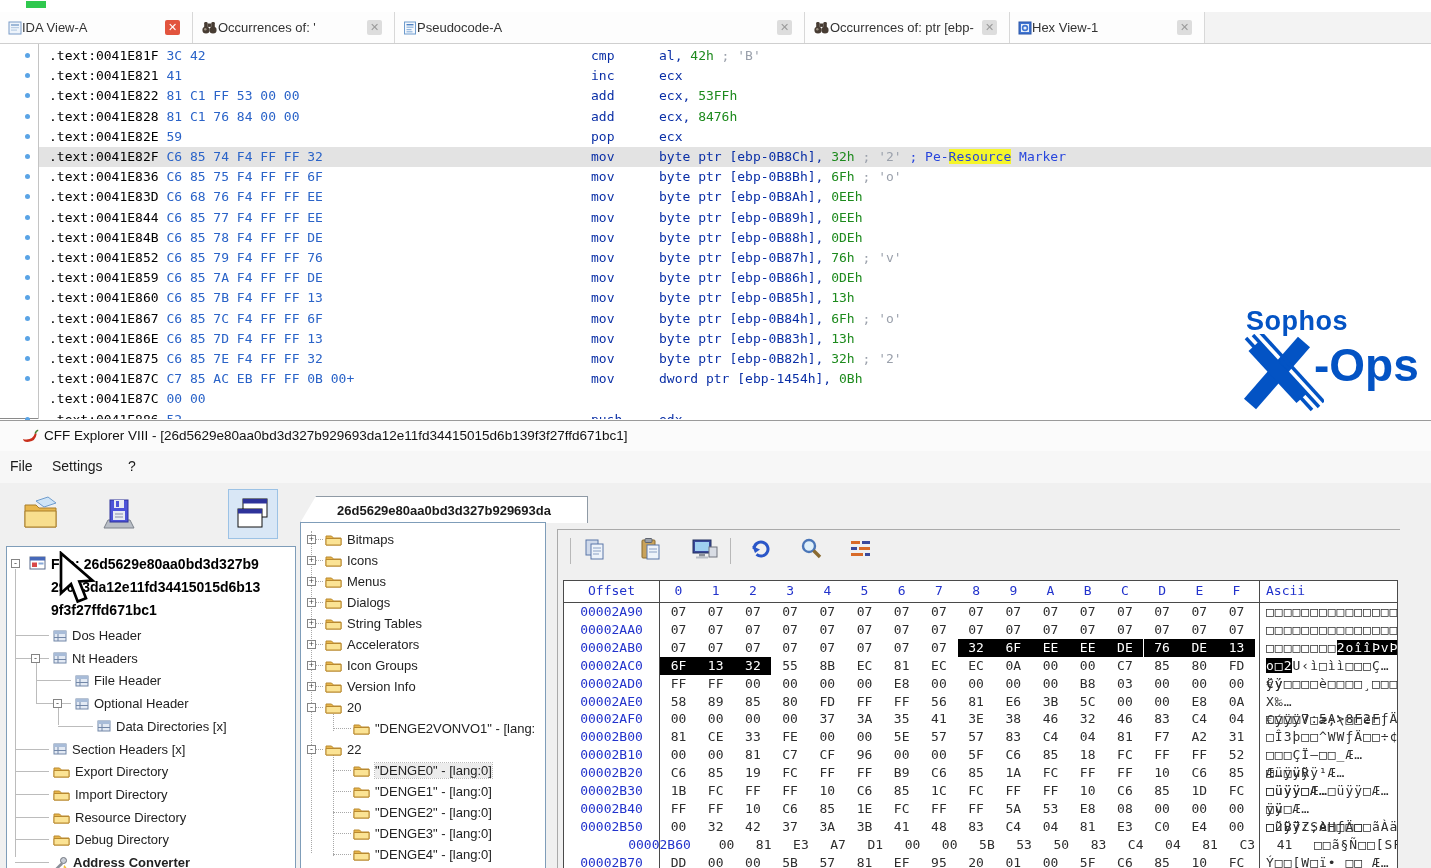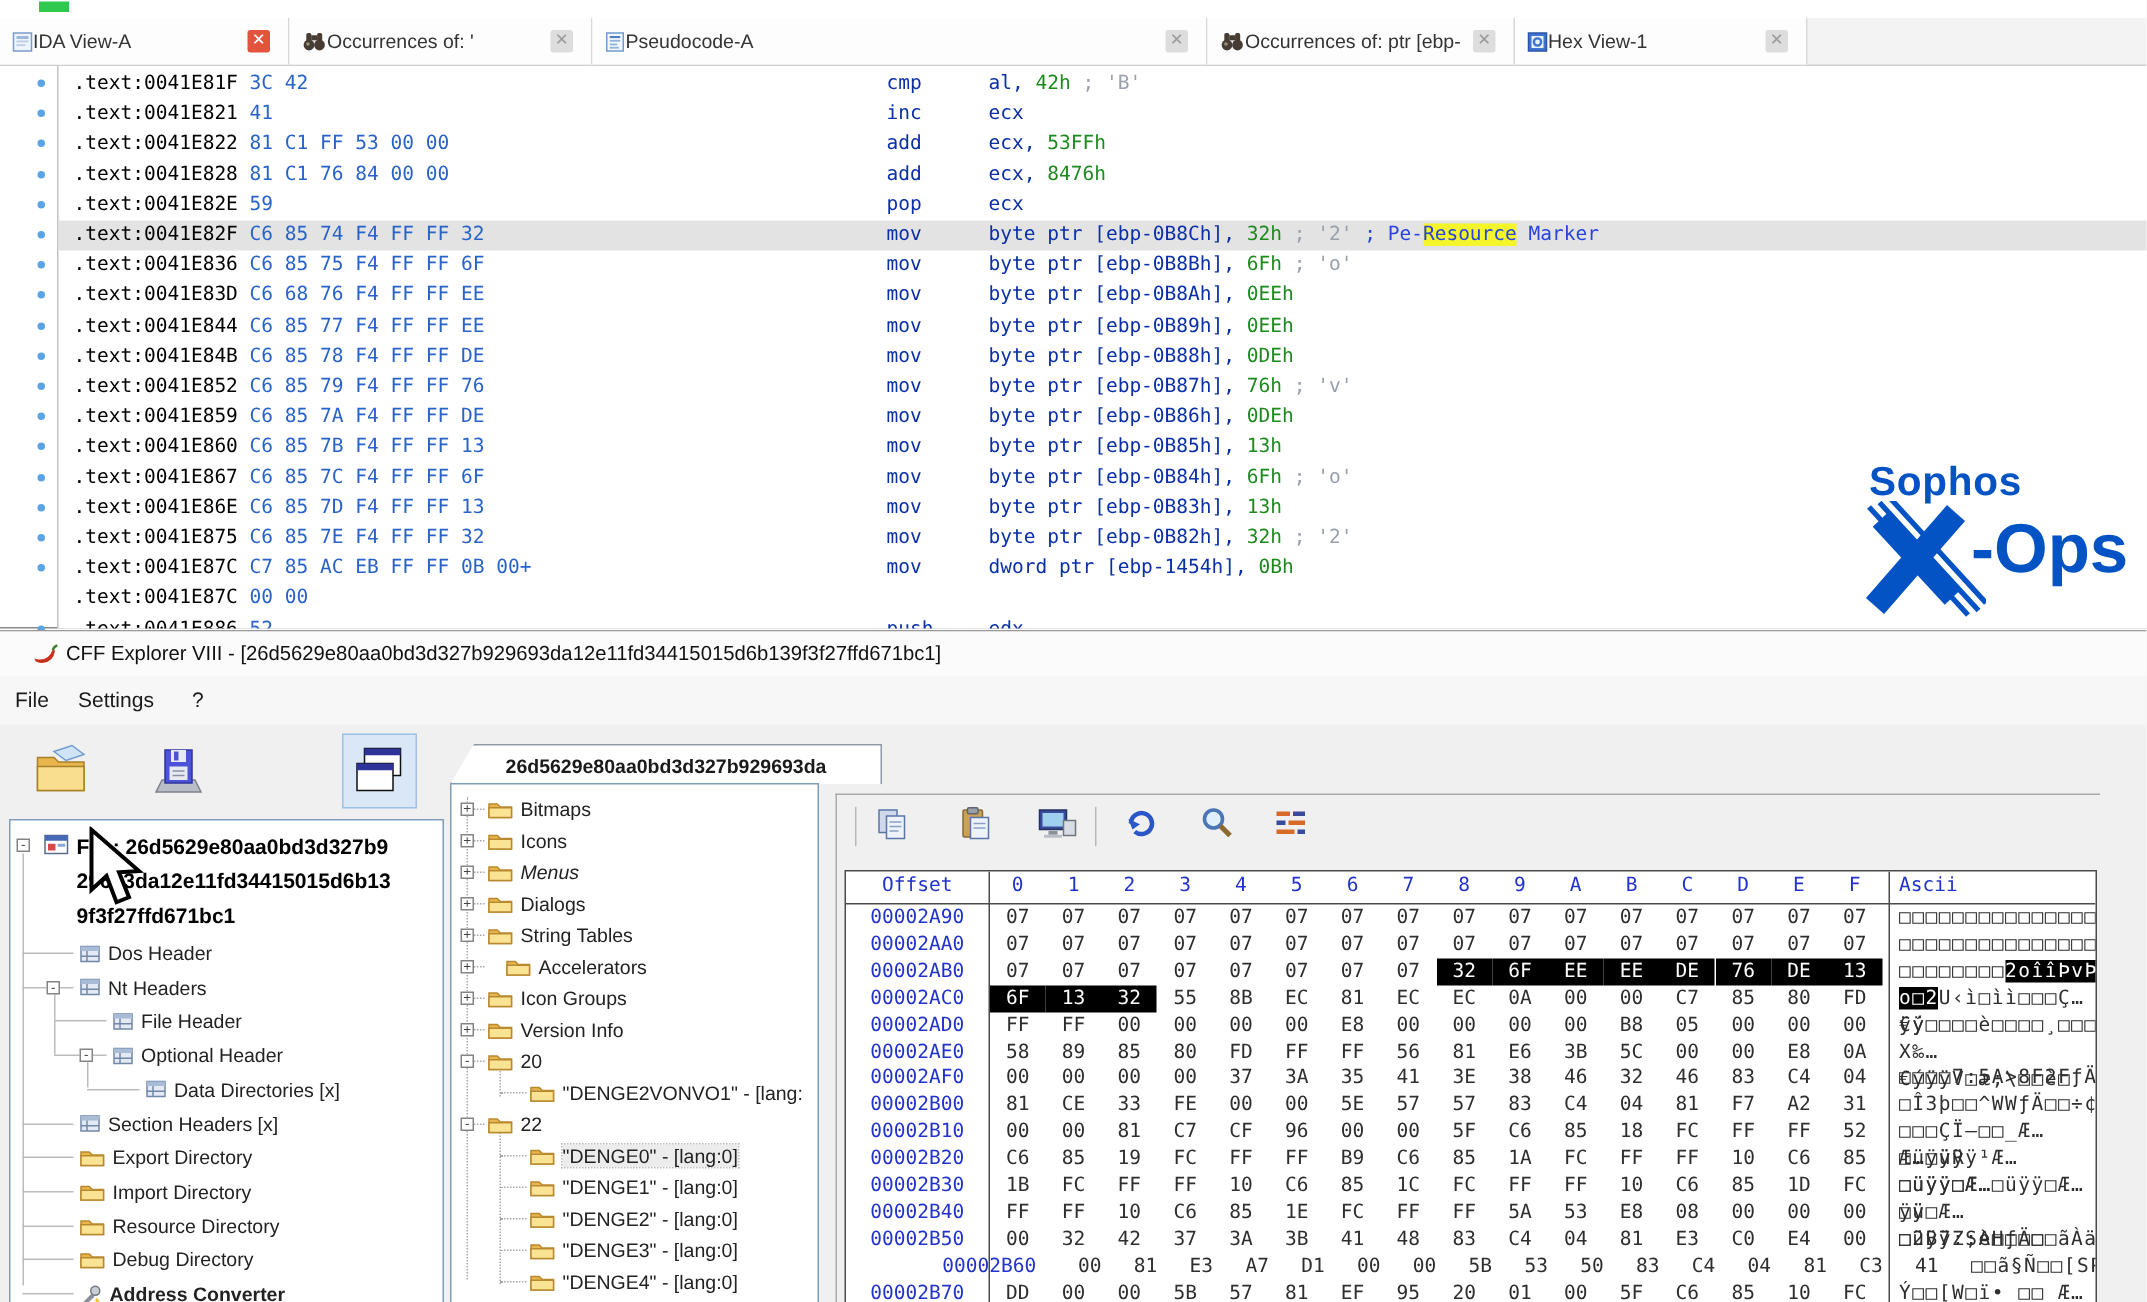--- a/index.html
+++ b/index.html
@@ -406,21 +406,21 @@
         <span style="display: flex;">
           <svg width="17" height="13" viewBox="0 0 17 13">
             <path d="M1,3 L6.5,3 L8.5,5 L16,5 L16,12 L1,12 Z" fill="#e8b64c" stroke="#b9892f"></path>
             <path d="M1,5.5 L16,5.5 L16,12 L1,12 Z" fill="#fbe394" stroke="#b9892f"></path>
           </svg>
         </span>
         <span class="lbl">Icons</span>
       </div>
       <div class="hline hdot" style="left: 10px; top: 58px; width: 12px;"></div>
       <div class="exp" style="left: 6px; top: 54px;">+</div>
-      <div class="trow" style="left: 24px; top: 50px; height: 17px; font-style: italic;">
+      <div class="trow" style="left: 24px; top: 50px; height: 17px;">
         <span style="display: flex;">
           <svg width="17" height="13" viewBox="0 0 17 13">
             <path d="M1,3 L6.5,3 L8.5,5 L16,5 L16,12 L1,12 Z" fill="#e8b64c" stroke="#b9892f"></path>
             <path d="M1,5.5 L16,5.5 L16,12 L1,12 Z" fill="#fbe394" stroke="#b9892f"></path>
           </svg>
         </span>
         <span class="lbl">Menus</span>
       </div>
       <div class="hline hdot" style="left: 10px; top: 79px; width: 12px;"></div>
       <div class="exp" style="left: 6px; top: 75px;">+</div>
@@ -439,21 +439,21 @@
         <span style="display: flex;">
           <svg width="17" height="13" viewBox="0 0 17 13">
             <path d="M1,3 L6.5,3 L8.5,5 L16,5 L16,12 L1,12 Z" fill="#e8b64c" stroke="#b9892f"></path>
             <path d="M1,5.5 L16,5.5 L16,12 L1,12 Z" fill="#fbe394" stroke="#b9892f"></path>
           </svg>
         </span>
         <span class="lbl">String Tables</span>
       </div>
       <div class="hline hdot" style="left: 10px; top: 121px; width: 12px;"></div>
       <div class="exp" style="left: 6px; top: 117px;">+</div>
-      <div class="trow" style="left: 36px; top: 113px; height: 17px; text-align: center;">
+      <div class="trow" style="left: 24px; top: 113px; height: 17px; text-align: center;">
         <span style="display: flex;">
           <svg width="17" height="13" viewBox="0 0 17 13">
             <path d="M1,3 L6.5,3 L8.5,5 L16,5 L16,12 L1,12 Z" fill="#e8b64c" stroke="#b9892f"></path>
             <path d="M1,5.5 L16,5.5 L16,12 L1,12 Z" fill="#fbe394" stroke="#b9892f"></path>
           </svg>
         </span>
         <span class="lbl">Accelerators</span>
       </div>
       <div class="hline hdot" style="left: 10px; top: 142px; width: 12px;"></div>
       <div class="exp" style="left: 6px; top: 138px;">+</div>
@@ -723,21 +723,21 @@
           <span class="hbyte" style="position: absolute; left: 170.4px; top: 0px;">00</span>
           <span class="hbyte" style="position: absolute; left: 207.6px; top: 0px;">00</span>
           <span class="hbyte" style="position: absolute; left: 244.8px; top: 0px;">00</span>
           <span class="hbyte" style="position: absolute; left: 282px; top: 0px;">00</span>
           <span class="hbyte" style="position: absolute; left: 319.2px; top: 0px;">E8</span>
           <span class="hbyte" style="position: absolute; left: 356.4px; top: 0px;">00</span>
           <span class="hbyte" style="position: absolute; left: 393.6px; top: 0px;">00</span>
           <span class="hbyte" style="position: absolute; left: 430.8px; top: 0px;">00</span>
           <span class="hbyte" style="position: absolute; left: 468px; top: 0px;">00</span>
           <span class="hbyte" style="position: absolute; left: 505.2px; top: 0px;">B8</span>
-          <span class="hbyte" style="position: absolute; left: 542.4px; top: 0px;">05</span>
+          <span class="hbyte" style="position: absolute; left: 542.4px; top: 0px;">03</span>
           <span class="hbyte" style="position: absolute; left: 579.6px; top: 0px;">00</span>
           <span class="hbyte" style="position: absolute; left: 616.8px; top: 0px;">00</span>
           <span class="hbyte" style="position: absolute; left: 654px; top: 0px;">00</span>
           <span class="hascii asc" style="position: absolute; top: 0px;">ÿÿ□□□□è□□□□¸□□□□</span>
         </div>
         <div class="hrow" style="top: 111.5px;">
           <span class="hoff off" style="position: absolute; top: 0px;">00002AE0</span>
           <span class="hbyte" style="position: absolute; left: 96px; top: 0px;">58</span>
           <span class="hbyte" style="position: absolute; left: 133.2px; top: 0px;">89</span>
           <span class="hbyte" style="position: absolute; left: 170.4px; top: 0px;">85</span>

